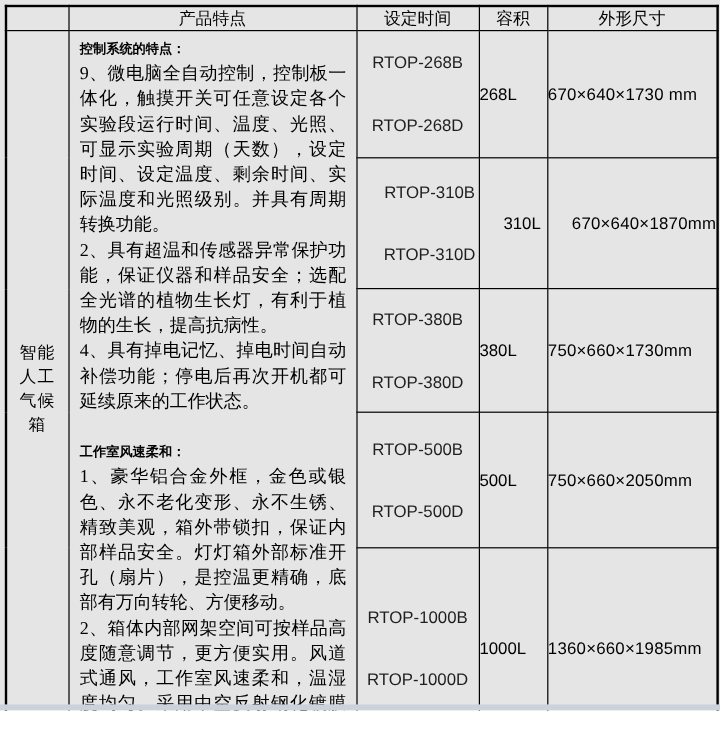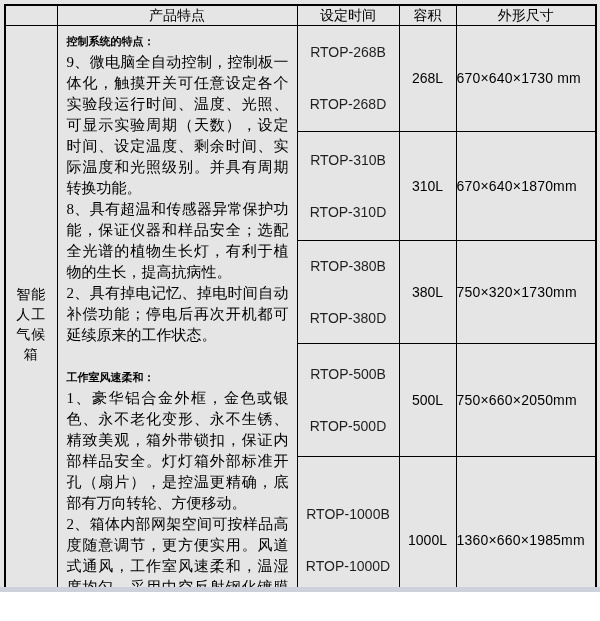--- a/index.html
+++ b/index.html
@@ -75,21 +75,21 @@
     align-items: center;
     justify-content: center;
     gap: 36px;
   }
   .model-name {
     font-size: 14px;
     color: #1f1f1f;
     font-family: "Liberation Sans", sans-serif;
   }
   .volume-cell {
-    text-align: center;
+    text-align: left;
     font-size: 14px;
     color: #1f1f1f;
   }
   .dims-cell {
     text-align: left;
     font-size: 14px;
     color: #1f1f1f;
     letter-spacing: 0.2px;
   }
   .bottom-strip {
@@ -99,21 +99,21 @@
     width: 600px;
     height: 5px;
     background: #cdd2da;
   }
   col.c0 { width: 52px; }
   col.c1 { width: 240px; }
   col.c2 { width: 102px; }
   col.c3 { width: 57px; }
   col.c4 { width: 140px; }
   tr.r1 td { height: 104px; }
-  tr.r2 td { height: 108px; }
+  tr.r2 td { height: 108px; padding-left: 20px; }
   tr.r3 td { height: 101px; }
   tr.r4 td { height: 111px; }
   tr.r5 td { height: 165px; }
 </style>
 </head>
 <body>
 
 <div class="page">
   <table class="spec-table">
     <colgroup>
@@ -136,22 +136,22 @@
         <div class="label-lines">
           <div>智能</div>
           <div>人工</div>
           <div>气候</div>
           <div>箱</div>
         </div>
       </td>
       <td class="features-cell" rowspan="5">
         <p class="section-title">控制系统的特点：</p>
         <p>9、微电脑全自动控制，控制板一体化，触摸开关可任意设定各个实验段运行时间、温度、光照、可显示实验周期（天数），设定时间、设定温度、剩余时间、实际温度和光照级别。并具有周期转换功能。</p>
-        <p>8、具有超温和传感器异常保护功能，保证仪器和样品安全；选配全光谱的植物生长灯，有利于植物的生长，提高抗病性。</p>
-        <p>2、具有掉电记忆、掉电时间自动补偿功能；停电后再次开机都可延续原来的工作状态。</p>
+        <p>2、具有超温和传感器异常保护功能，保证仪器和样品安全；选配全光谱的植物生长灯，有利于植物的生长，提高抗病性。</p>
+        <p>4、具有掉电记忆、掉电时间自动补偿功能；停电后再次开机都可延续原来的工作状态。</p>
         <p class="section-title second">工作室风速柔和：</p>
         <p>1、豪华铝合金外框，金色或银色、永不老化变形、永不生锈、精致美观，箱外带锁扣，保证内部样品安全。灯灯箱外部标准开孔（扇片），是控温更精确，底部有万向转轮、方便移动。</p>
         <p>2、箱体内部网架空间可按样品高度随意调节，更方便实用。风道式通风，工作室风速柔和，温湿度均匀。采用中空反射钢化镀膜玻璃，绝热性良好，美观大方。</p>
       </td>
       <td class="model-cell">
         <div class="model-stack">
           <div class="model-name">RTOP-268B</div>
           <div class="model-name">RTOP-268D</div>
         </div>
       </td>
@@ -169,21 +169,21 @@
       <td class="dims-cell">670×640×1870mm</td>
     </tr>
     <tr class="r3">
       <td class="model-cell">
         <div class="model-stack">
           <div class="model-name">RTOP-380B</div>
           <div class="model-name">RTOP-380D</div>
         </div>
       </td>
       <td class="volume-cell">380L</td>
-      <td class="dims-cell">750×320×1730mm</td>
+      <td class="dims-cell">750×660×1730mm</td>
     </tr>
     <tr class="r4">
       <td class="model-cell">
         <div class="model-stack">
           <div class="model-name">RTOP-500B</div>
           <div class="model-name">RTOP-500D</div>
         </div>
       </td>
       <td class="volume-cell">500L</td>
       <td class="dims-cell">750×660×2050mm</td>

